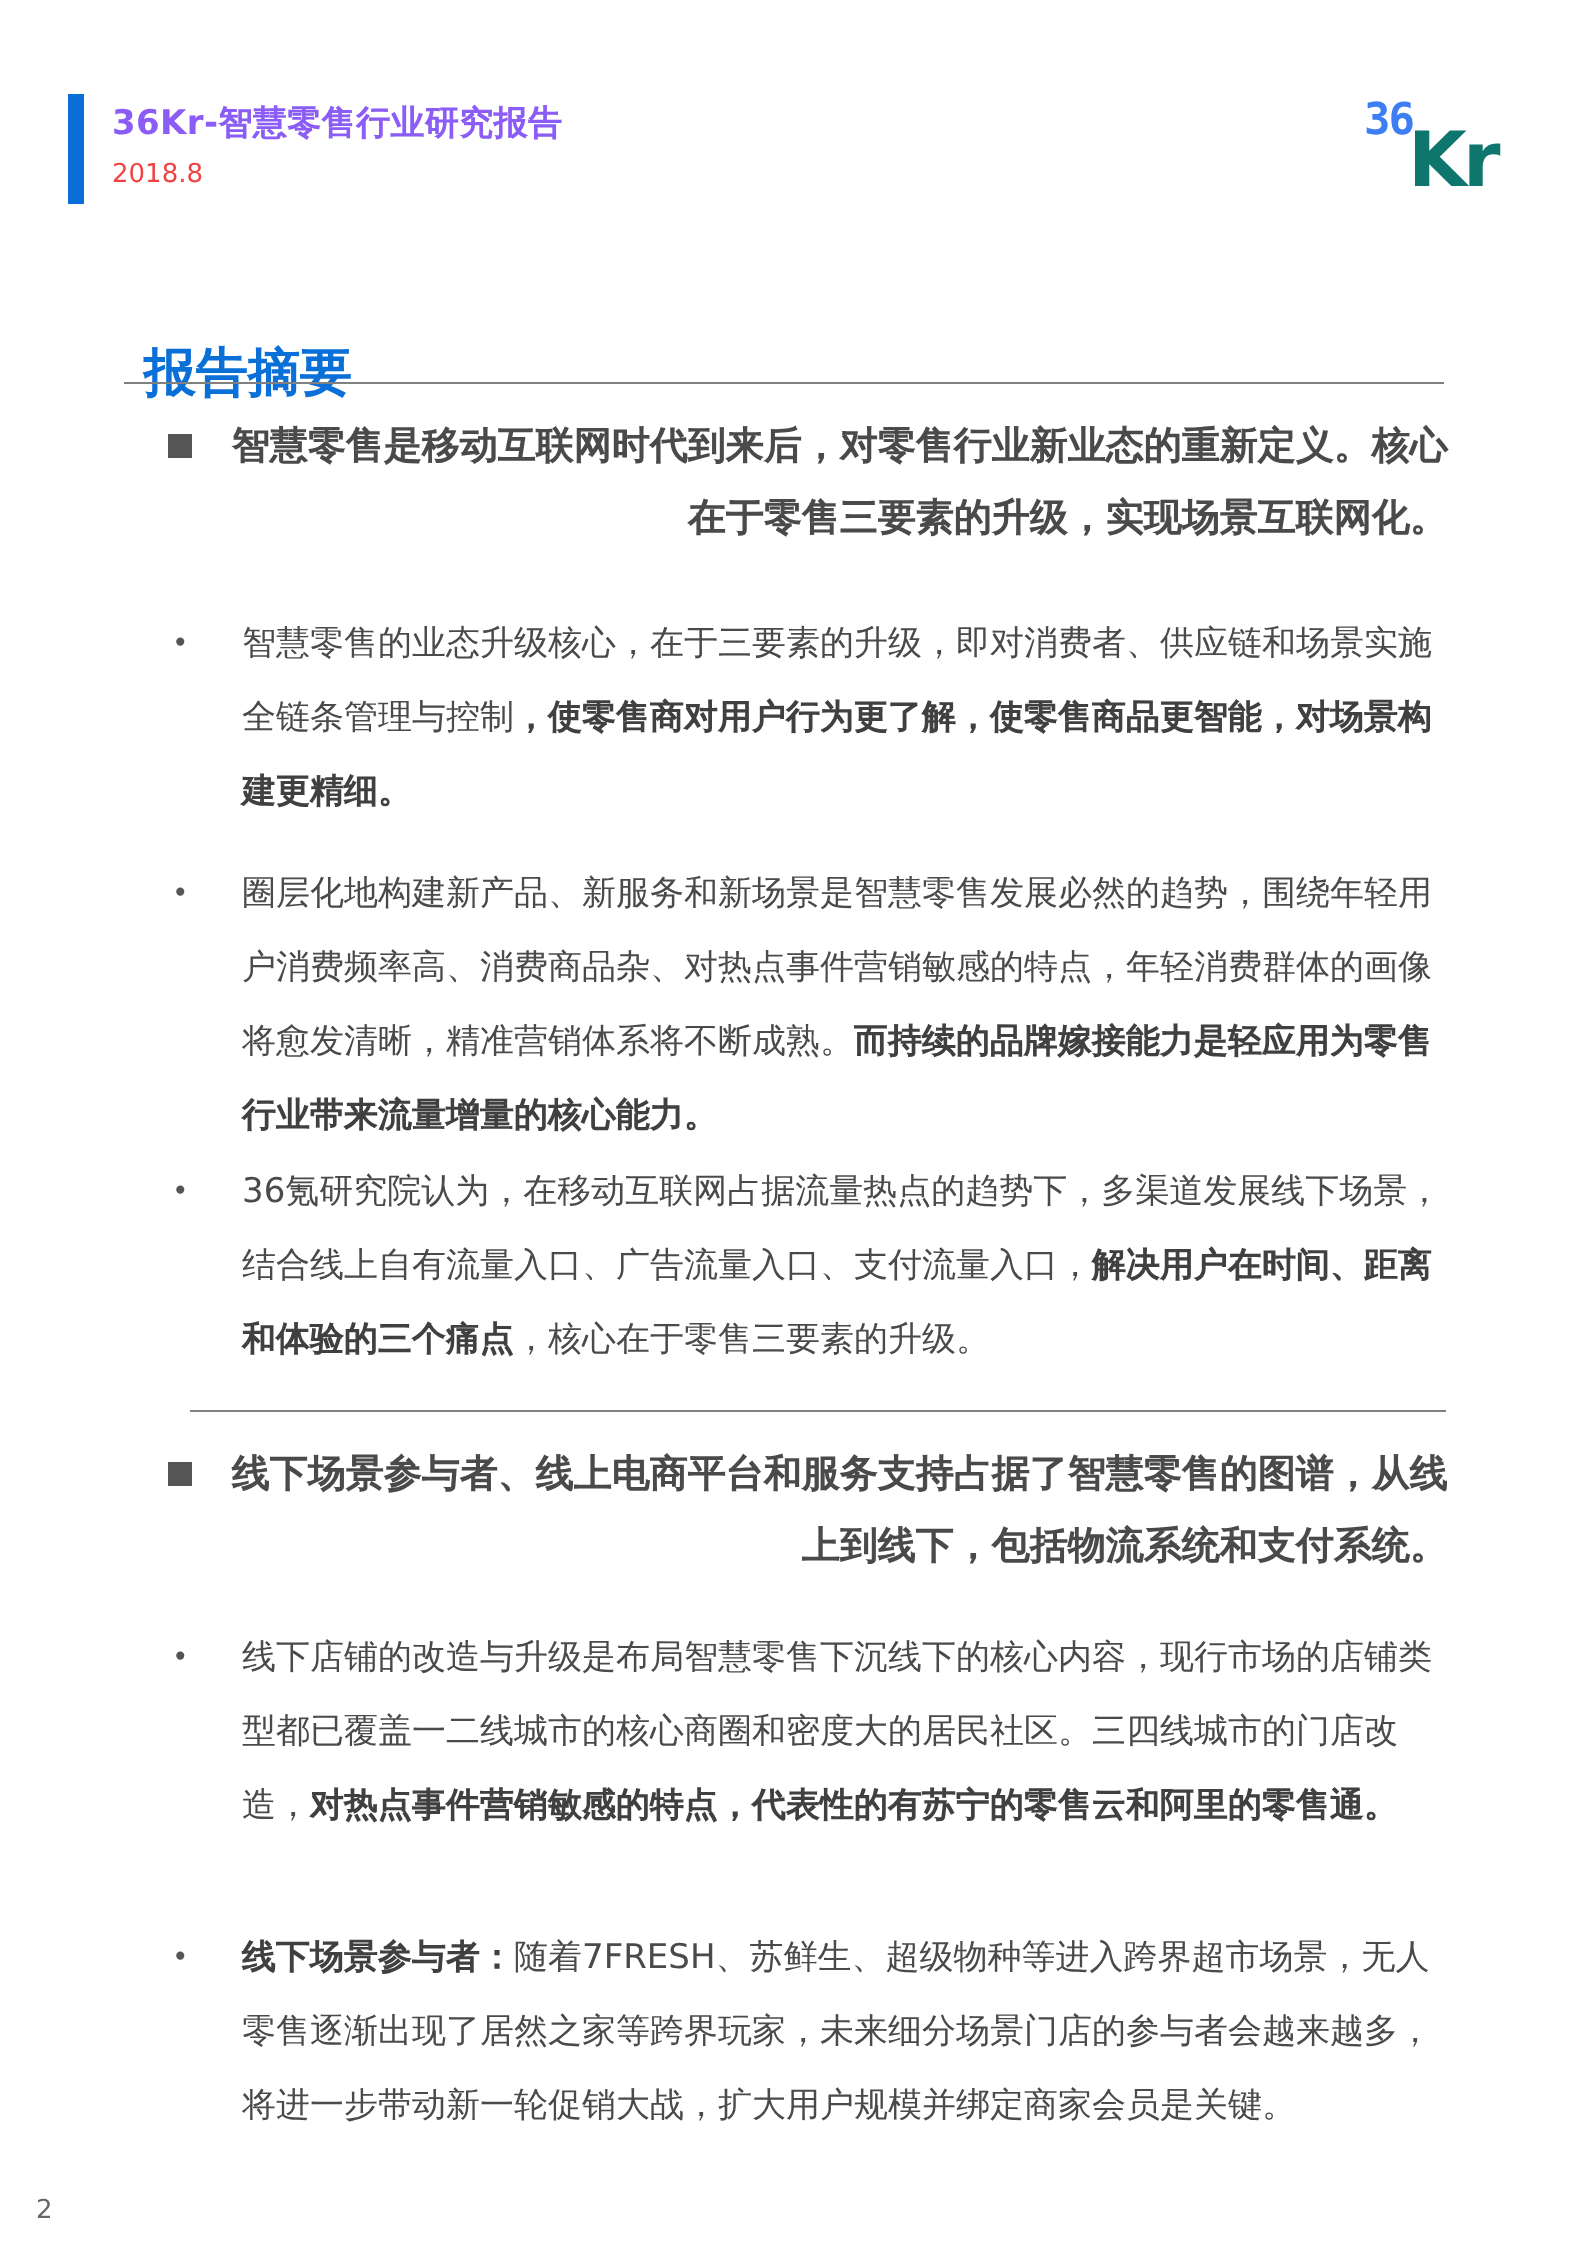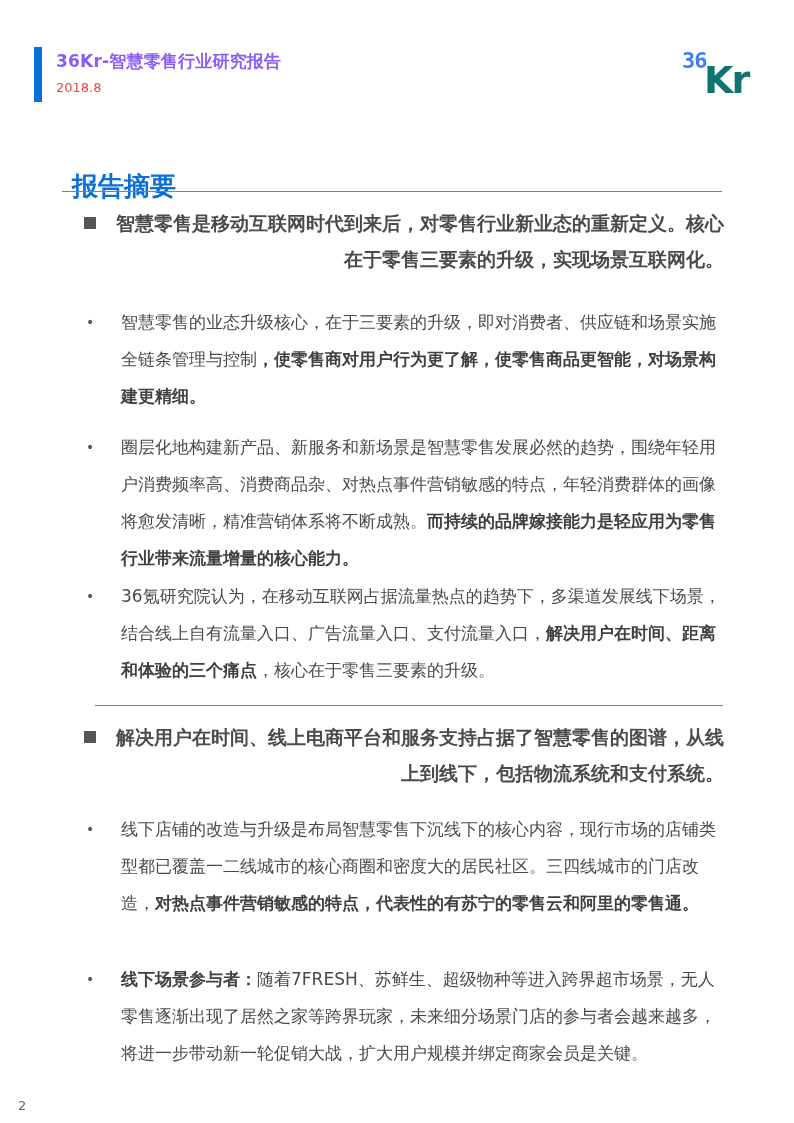--- a/index.html
+++ b/index.html
@@ -100,21 +100,21 @@
 
 <div class="bullet b3">
   <span class="dot">•</span>
   <span class="txt"><span>36氪研究院认为，在移动互联网占据流量热点的趋势下，多渠道发展线下场景，结合线上自有流量入口、广告流量入口、支付流量入口，</span><b>解决用户在时间、距离和体验的三个痛点</b><span>，核心在于零售三要素的升级。</span></span>
 </div>
 
 <div class="rule r2"></div>
 
 <div class="heading h2">
   <span class="sq"></span>
-  <span class="txt">解决用户在时间、线上电商平台和服务支持占据了智慧零售的图谱，从线上到线下，包括物流系统和支付系统。</span>
+  <span class="txt">线下场景参与者、线上电商平台和服务支持占据了智慧零售的图谱，从线上到线下，包括物流系统和支付系统。</span>
 </div>
 
 <div class="bullet b4">
   <span class="dot">•</span>
   <span class="txt"><span>线下店铺的改造与升级是布局智慧零售下沉线下的核心内容，现行市场的店铺类型都已覆盖一二线城市的核心商圈和密度大的居民社区。三四线城市的门店改造，</span><b>对热点事件营销敏感的特点，代表性的有苏宁的零售云和阿里的零售通。</b></span>
 </div>
 
 <div class="bullet b5">
   <span class="dot">•</span>
   <span class="txt"><b>线下场景参与者：</b><span>随着7FRESH、苏鲜生、超级物种等进入跨界超市场景，无人零售逐渐出现了居然之家等跨界玩家，未来细分场景门店的参与者会越来越多，将进一步带动新一轮促销大战，扩大用户规模并绑定商家会员是关键。</span></span>

